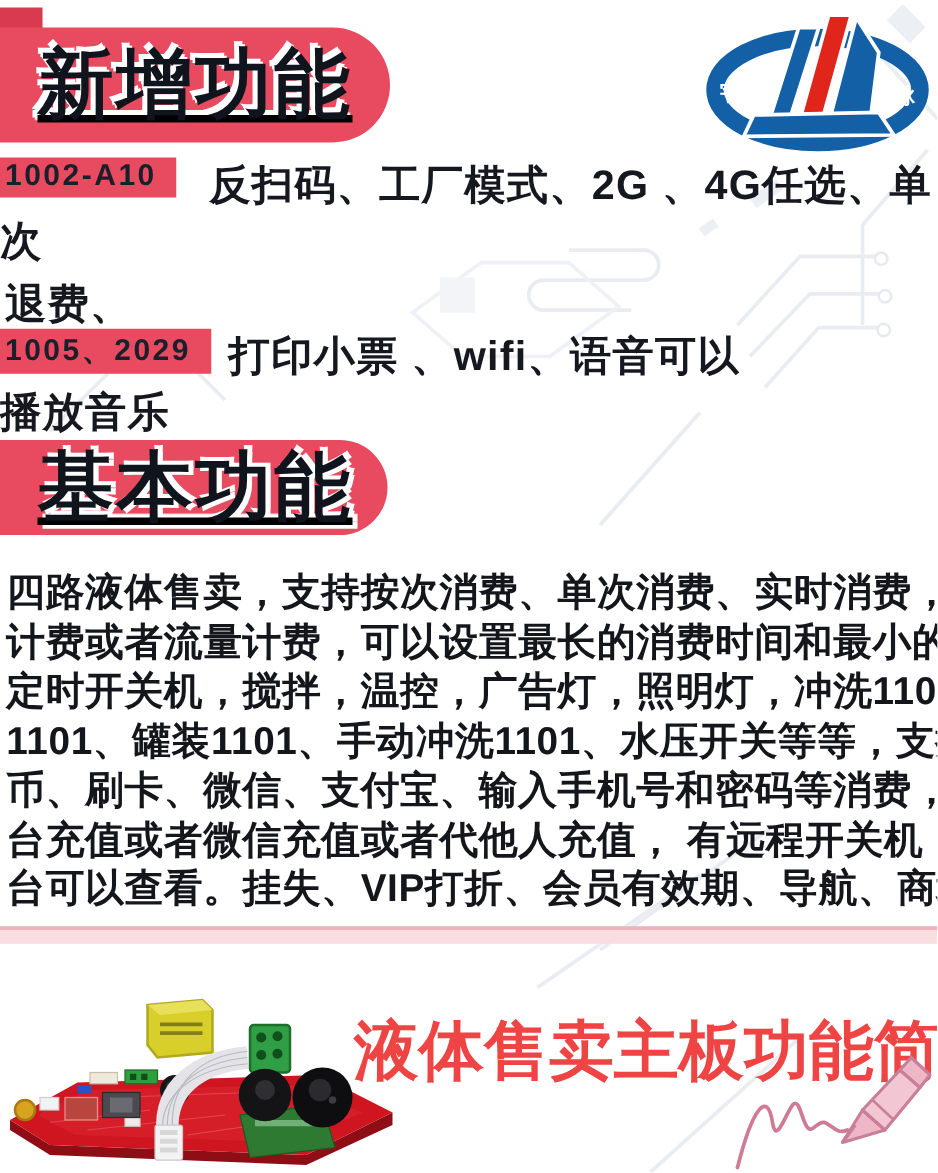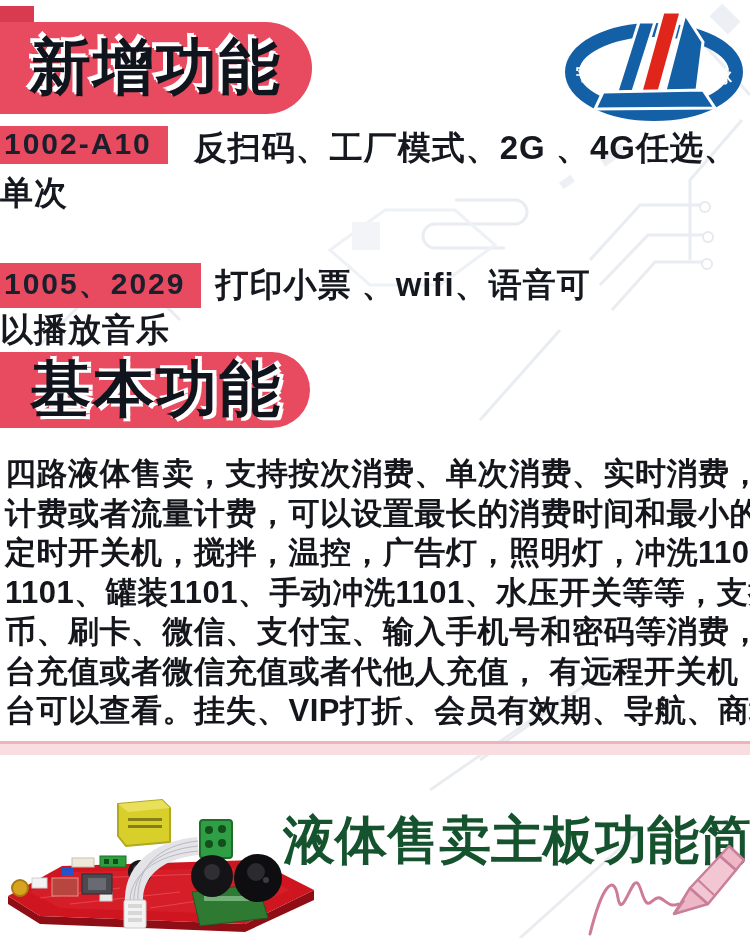--- a/index.html
+++ b/index.html
@@ -7,61 +7,61 @@
   body { font-family:"Liberation Sans","DejaVu Sans",sans-serif; }
   .canvas {
     position:relative; width:750px; height:938px; background:#fff;
     overflow:hidden;
   }
   .bg-layer { position:absolute; inset:0; z-index:0; }
   
   .banner {
     position:absolute; left:0; background:var(--accent,#e84a5f);
     border-radius:0 56px 56px 0; z-index:2;
-    display:flex; align-items:center; padding-left:30px;
+    display:flex; align-items:center; padding-left:30px;text-decoration:underline;
   }
   .banner-new { top:22px; width:312px; height:92px; }
   .banner-basic { top:352px; width:310px; height:76px; }
   .banner-tab { position:absolute; left:0; top:6px; width:34px; height:22px;
     background:#d93a50; z-index:1; }
   .banner-text {
     font-size:61px; font-weight:bold; color:#10141c; letter-spacing:2px;
     text-shadow:-4px -4px 0 #ffffff, -2px -2px 0 #ffffff;
     white-space:nowrap;
   }
   .banner-basic .banner-text {
     text-shadow:4px -3px 0 #ffffff, 4px 3px 0 #ffffff;
   }
   
   .model-row { position:absolute; left:0; z-index:2; font-weight:bold; color:#15181f; }
   .row1 { top:126px; width:750px; }
   .row2 { top:263px; width:612px; }
   .badge {
     display:inline-block; background:var(--accent,#e84a5f); color:#1a1f2b;
-    font-size:30px; font-weight:bold; padding:1px 16px 3px 4px;
+    font-size:24px; font-weight:bold; padding:1px 16px 3px 4px;
     letter-spacing:2px; vertical-align:top;
   }
   .row-text { font-size:33px; color:#15181f; letter-spacing:1px; }
   .row1 .row-text-line1 { margin-left:26px; }
   .row1 .row-text-line2 { display:block; margin-left:4px; margin-top:5px; }
   .row2 .row-text { margin-left:14px; }
   
   .para {
     position:absolute; left:5px; top:454px; width:742px; z-index:2;
     font-size:31px; font-weight:bold; color:#14161c; letter-spacing:0.5px;
   }
   .para-line { height:39.5px; line-height:39.5px; white-space:nowrap; }
   .pink-band {
     position:absolute; left:0; top:741px; width:750px; height:14px; z-index:1;
     background:#f8dde1; border-top:3px solid #eeb3bb;
   }
   
   .footer-title {
     position:absolute; left:283px; top:806px; z-index:2;
-    font-size:52px; font-weight:bold; color:#14532d; letter-spacing:0px;
+    font-size:52px; font-weight:bold; color:#ef4444; letter-spacing:0px;
     white-space:nowrap;
     text-align:right;
   }
   .pcb { position:absolute; left:0px; top:780px; z-index:2; }
   .pen { position:absolute; left:586px; top:838px; z-index:2; }
   .logo { position:absolute; left:563px; top:6px; z-index:2; }
 </style>
 </head>
 <body>
 
@@ -113,20 +113,21 @@
       <polygon points="74,100 100,6 118,6 92,100" fill="#e0251b"></polygon>
       <polygon points="98,100 122,8 140,36 132,100" fill="#1460a6"></polygon>
       <polygon points="40,86 140,84 152,102 32,103" fill="#1460a6"></polygon>
     </g>
     <text x="13" y="74" font-size="17" font-weight="bold" fill="#ffffff" font-family="'Liberation Sans','DejaVu Sans',sans-serif">宇</text>
     <text x="152" y="76" font-size="17" font-weight="bold" fill="#ffffff" font-family="'Liberation Sans','DejaVu Sans',sans-serif">脉</text>
   </svg>
 
   <div class="model-row row1">
     <span class="badge">1002-A10</span><span class="row-text row-text-line1">反扫码、工厂模式、2G 、4G任选、单次</span>
+    <span class="row-text row-text-line2">退费、</span>
   </div>
 
   <div class="model-row row2">
     <span class="badge">1005、2029</span><span class="row-text">打印小票 、wifi、语音可以播放音乐</span>
   </div>
 
   <div class="banner banner-basic">
     <span class="banner-text">基本功能</span>
   </div>
 

